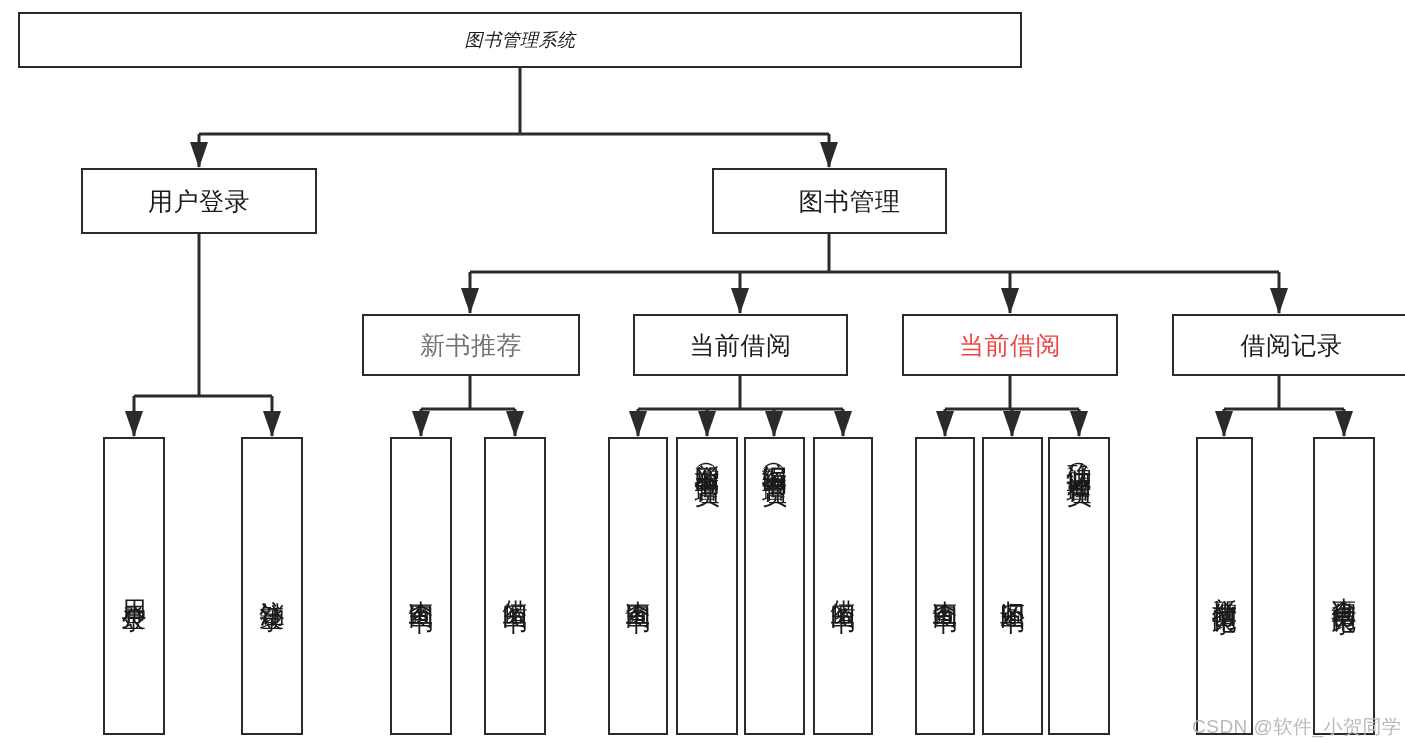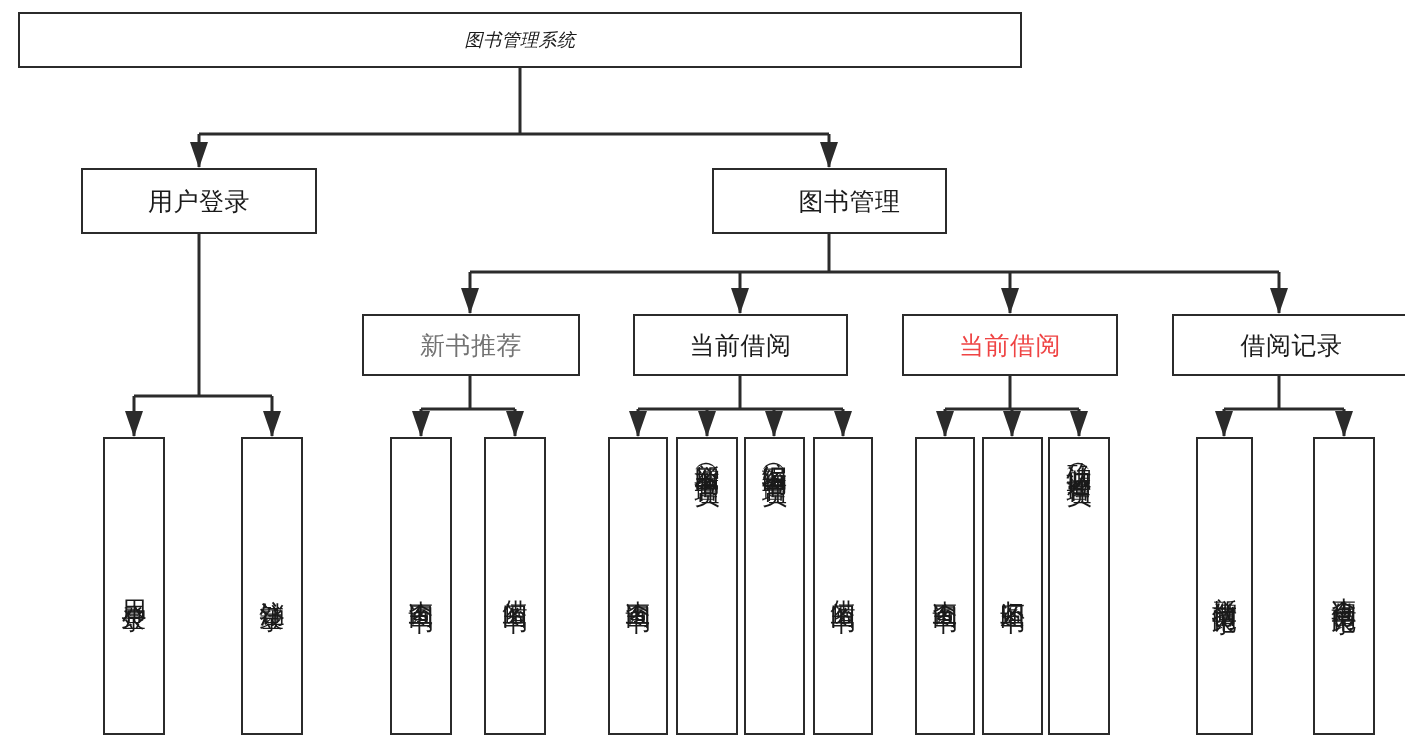--- a/index.html
+++ b/index.html
@@ -190,14 +190,15 @@
         <span class="node-label" style="color: rgb(26, 26, 26);">确认归还（管理员）</span>
       </div>
       <div class="node vertical centered" style="left: 1196px; top: 437px; width: 57px; height: 298px; border-color: rgb(43, 43, 43); background: rgb(255, 255, 255);">
         <span class="node-label" style="color: rgb(26, 26, 26);">新增借阅记录</span>
       </div>
       <div class="node vertical centered" style="left: 1313px; top: 437px; width: 62px; height: 298px; border-color: rgb(43, 43, 43); background: rgb(255, 255, 255);">
         <span class="node-label" style="color: rgb(26, 26, 26);">查询借阅记录</span>
       </div>
     </div>
 
+  <div id="watermark" style="left: 1192px; top: 714px; color: rgb(185, 185, 185);">CSDN @软件_小贺同学</div>
 
 </div>
 
 </body></html>

